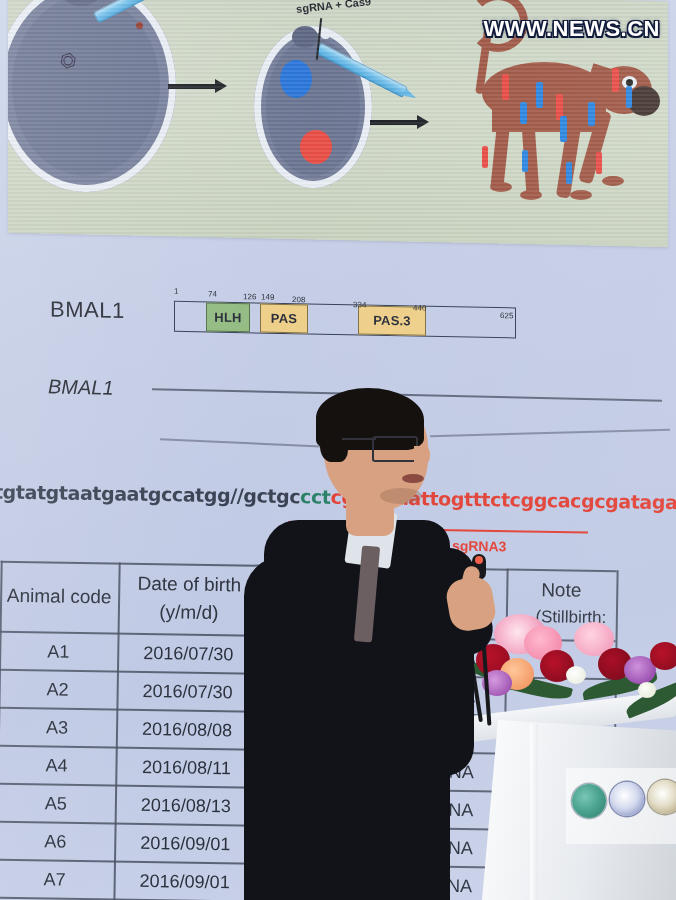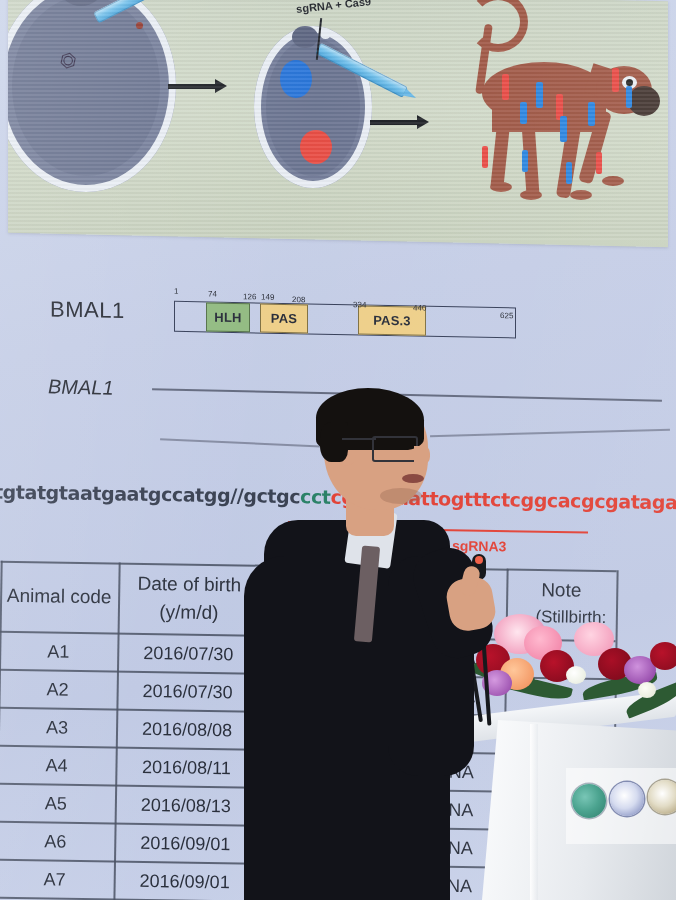--- a/index.html
+++ b/index.html
@@ -386,14 +386,15 @@
     <div class="flower" style="left:96px;top:18px;width:40px;height:34px;background:radial-gradient(circle at 42% 38%,#ffd4e2 0%,#f092b4 100%);"></div>
     <div class="flower" style="left:120px;top:44px;width:34px;height:32px;background:radial-gradient(circle at 40% 38%,#a90f26 0%,#760a1b 100%);"></div>
     <div class="flower" style="left:146px;top:52px;width:32px;height:28px;background:radial-gradient(circle at 42% 38%,#cf92dd 0%,#85369c 100%);"></div>
     <div class="flower" style="left:172px;top:38px;width:30px;height:28px;background:radial-gradient(circle at 40% 38%,#b8122a 0%,#830c1e 100%);"></div>
     <div class="flower" style="left:88px;top:62px;width:20px;height:18px;background:radial-gradient(circle at 40% 38%,#ffffff 0%,#e4e9d8 100%);"></div>
     <div class="flower" style="left:160px;top:78px;width:18px;height:16px;background:radial-gradient(circle at 40% 38%,#fdfdf6 0%,#e2e6d4 100%);"></div>
   </div>
 
   <div class="slide-sheen"></div>
 
+  <div class="watermark">WWW.NEWS.CN</div>
 
 </div>
 
 </body></html>

